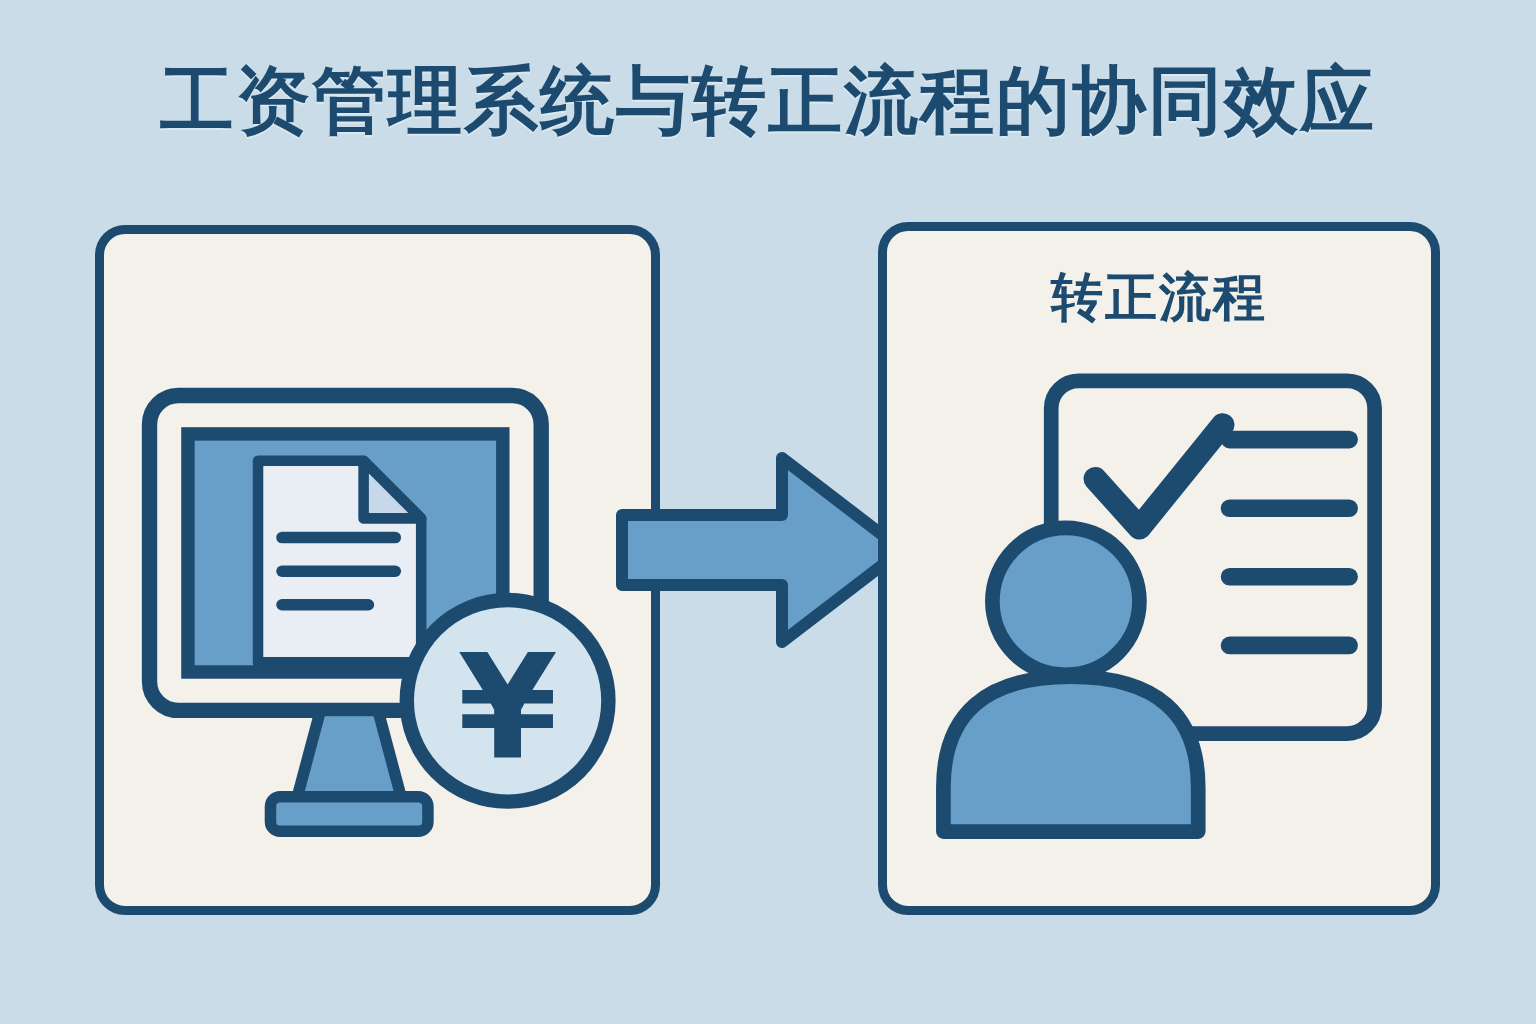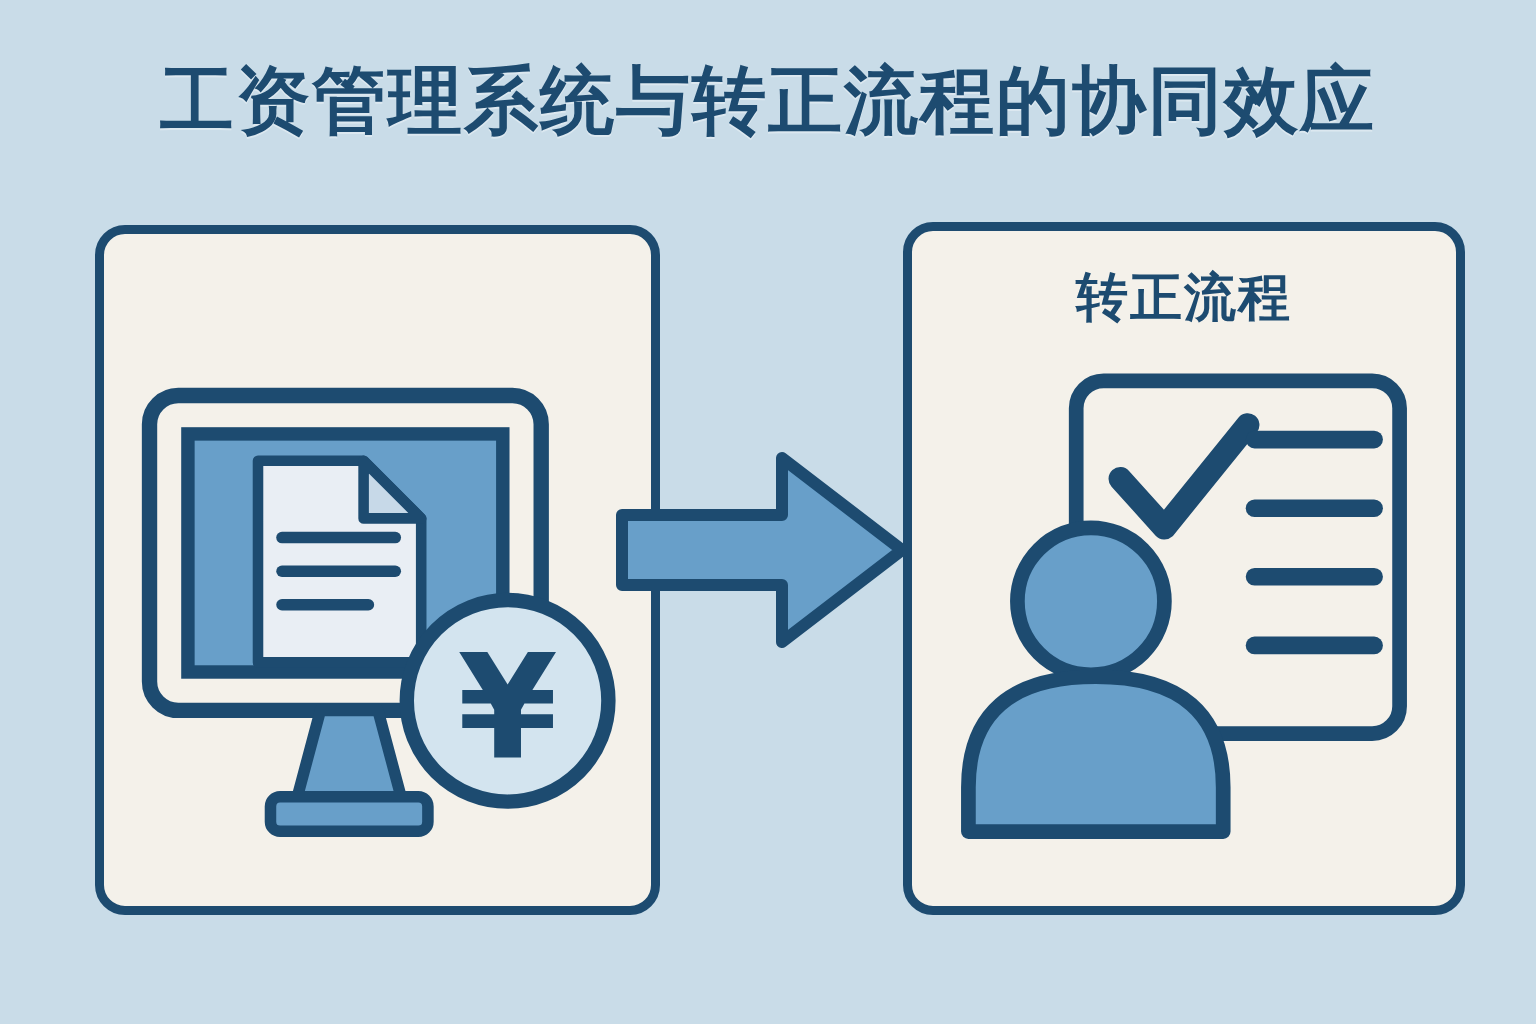--- a/index.html
+++ b/index.html
@@ -39,21 +39,20 @@
     left: 95px;
     top: 225px;
     width: 565px;
     height: 690px;
   }
   .card-right {
     left: 878px;
     top: 222px;
     width: 562px;
     height: 693px;
-    margin-left: 25px;
   }
   .card-title {
     margin: 32px 0 0 0;
     text-align: center;
     font-size: 52px;
     font-weight: 800;
     color: #1d4b70;
     letter-spacing: 2px;
   }
   .icon-wrap {

